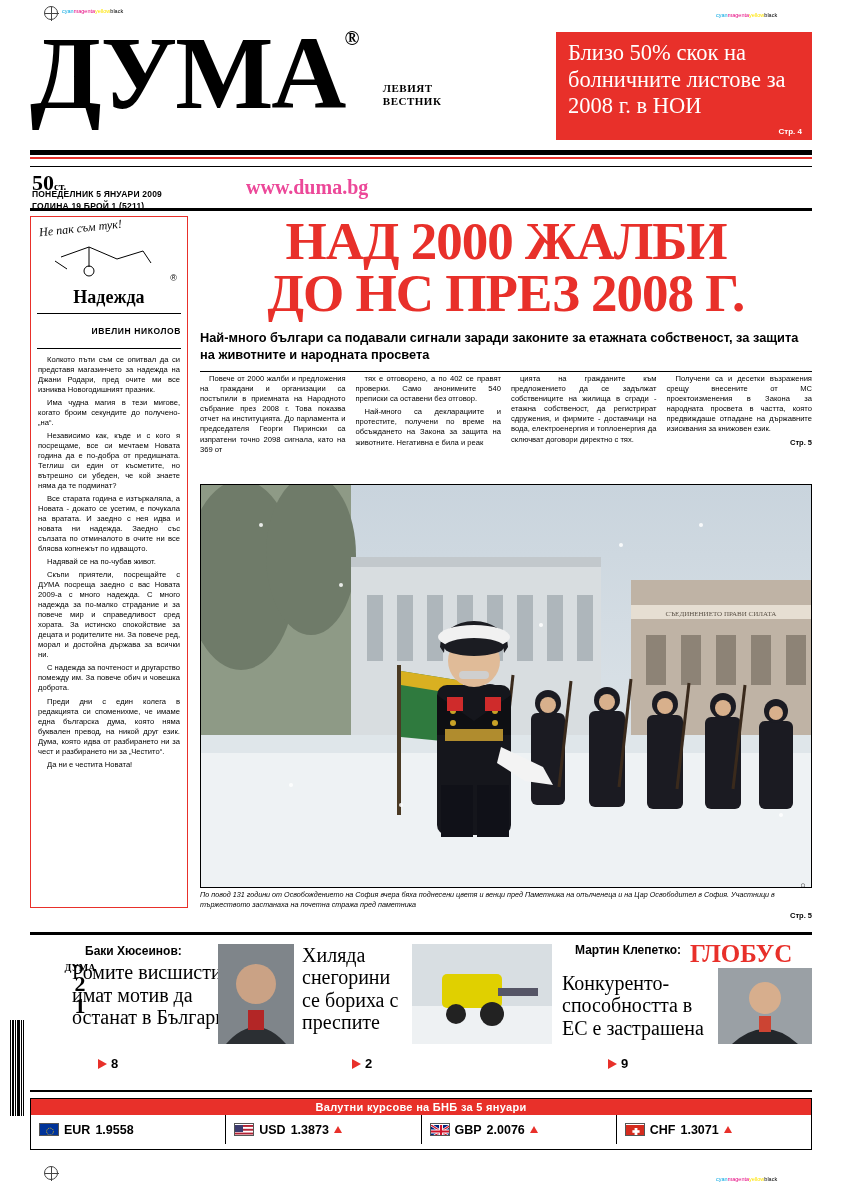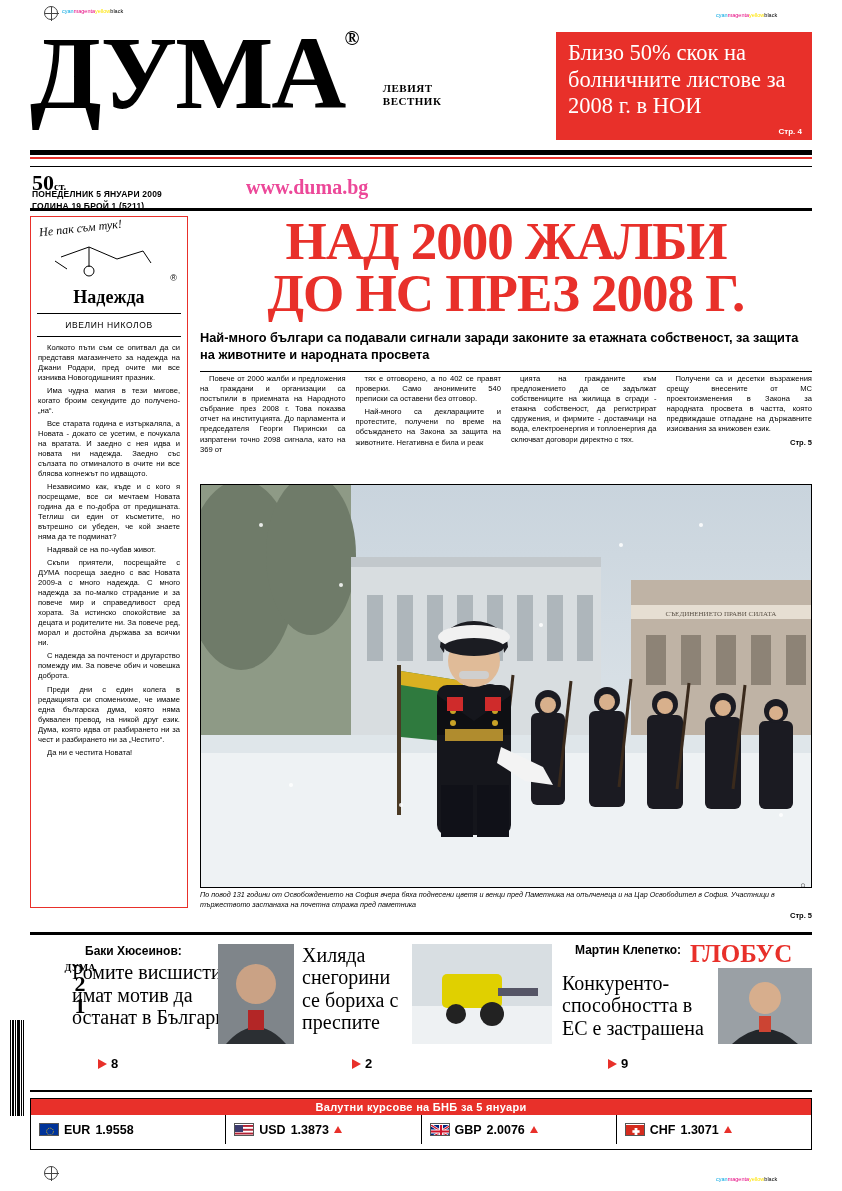--- a/index.html
+++ b/index.html
@@ -57,22 +57,22 @@
   .web { font-family:"Liberation Serif",serif; font-weight:bold; font-size:20px; color:#ec4899; }
 
   
   .leftcol { position:absolute; left:30px; top:216px; width:158px; }
   .nadbox { border:1.5px solid #e8302a; width:158px; height:692px; position:relative; background:#fff; }
   .sketch { height:68px; position:relative; overflow:hidden; }
   .sketch .hand { position:absolute; left:8px; top:4px; font-family:"Liberation Serif",serif;
                   font-size:12px; font-style:italic; transform:rotate(-6deg); white-space:nowrap; }
   .nad-title { font-family:"Liberation Serif",serif; font-weight:bold; font-size:18px;
                text-align:center; margin-top:2px; }
-  .nad-author { font-size:8.5px; font-weight:normal; text-align:center; letter-spacing:.6px;
-                border-top:1px solid #000; border-bottom:1px solid #000; margin:5px 6px 6px 6px; padding:6px 0; }
+  .nad-author { font-size:8.5px; font-weight:bold; text-align:right; letter-spacing:.6px;
+                border-top:1px solid #000; border-bottom:1px solid #000; margin:5px 6px 6px 6px; padding:12px 0; }
   .nad-body { font-size:7.6px; line-height:1.32; text-align:justify; padding:0 7px 6px 7px; }
   .nad-body p { margin:0 0 3px 0; text-indent:9px; }
 
   
   .headwrap { position:absolute; left:200px; top:216px; width:612px; }
   .headline {
     font-family:"Liberation Serif",serif; font-weight:bold;
     font-size:53px; line-height:0.98; letter-spacing:-1px; color:#e8302a;
     text-align:center;
   }
@@ -189,22 +189,22 @@
             <path d="M24 44 L36 52"></path>
           </g>
         </svg>
         <div style="position:absolute;right:10px;bottom:2px;font-size:9px;">®</div>
       </div>
       <div class="nad-title">Надежда</div>
       <div class="nad-author">ИВЕЛИН  НИКОЛОВ</div>
       <div class="nad-body">
         <p>Колкото пъти съм се опитвал да си представя магазинчето за надежда на Джани Родари, пред очите ми все изниква Новогодишният празник.</p>
         <p>Има чудна магия в тези мигове, когато бро­им секундите до получено­ „на“.</p>
+        <p>Независимо как, къде и с кого я посрещаме, все си мечтаем Новата годи­на да е по-добра от пред­ишната. Теглиш си един от късметите, но вътреш­но си убеден, че кой зна­е­те няма да те подминат?</p>
         <p>Все старата година е изтъркаляла, а Новата - докато се усетим, е по­чукала на вратата. И за­едно с нея идва и новата ни надежда. За­едно със сълзата по от­миналото в очите ни все блясва копнежът по ид­ващото.</p>
-        <p>Независимо как, къде и с кого я посрещаме, все си мечтаем Новата годи­на да е по-добра от пред­ишната. Теглиш си един от късметите, но вътреш­но си убеден, че кой зна­е­те няма да те подминат?</p>
         <p>Надявай се на по-чу­бав живот.</p>
         <p>Скъпи приятели, по­срещайте с ДУМА по­среща заедно с вас Но­вата 2009-а с много на­дежда. С много надежда за по-малко страдание и за повече мир и спра­ведливост сред хората. За истинско спокойствие за децата и родителите ни. За повече ред, морал и достойна държава за всички ни.</p>
         <p>С надежда за почте­ност и другарство помеж­ду им. За повече обич и човешка доброта.</p>
         <p>Преди дни с един ко­лега в редакцията си споменихме, че имаме една българска дума, която няма буквален превод, на никой друг език. Дума, която идва от разбирането ни за чест и разбирането ни за „Че­стито“.</p>
         <p>Да ни е честита Нова­та!</p>
       </div>
     </div>
   </div>
 
   <div class="headwrap">

